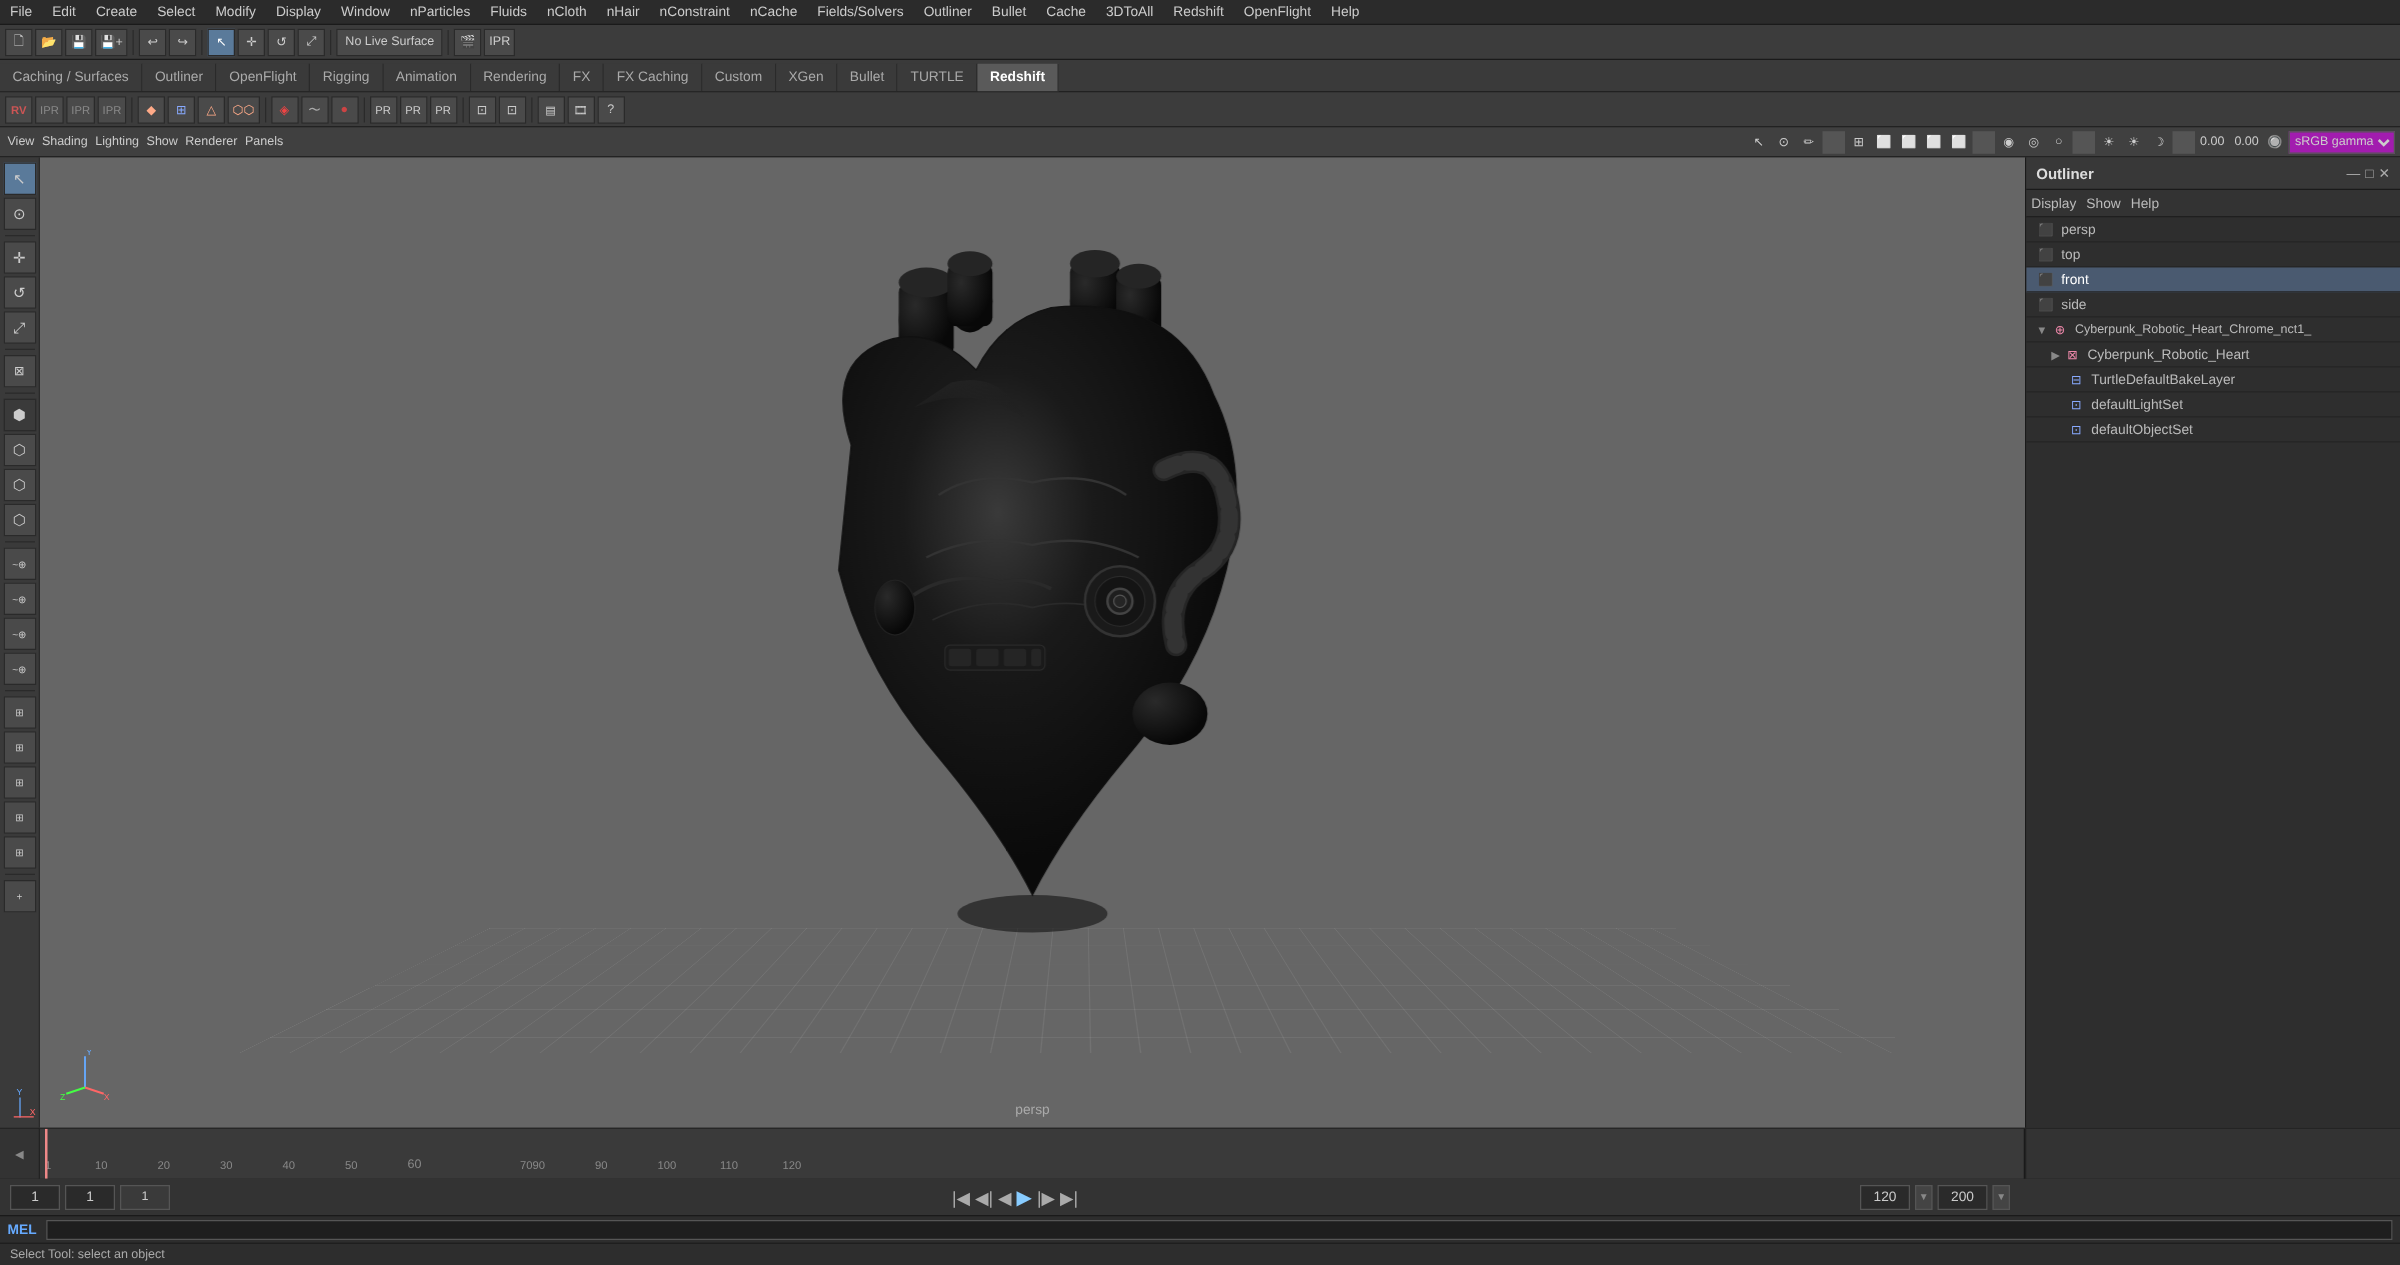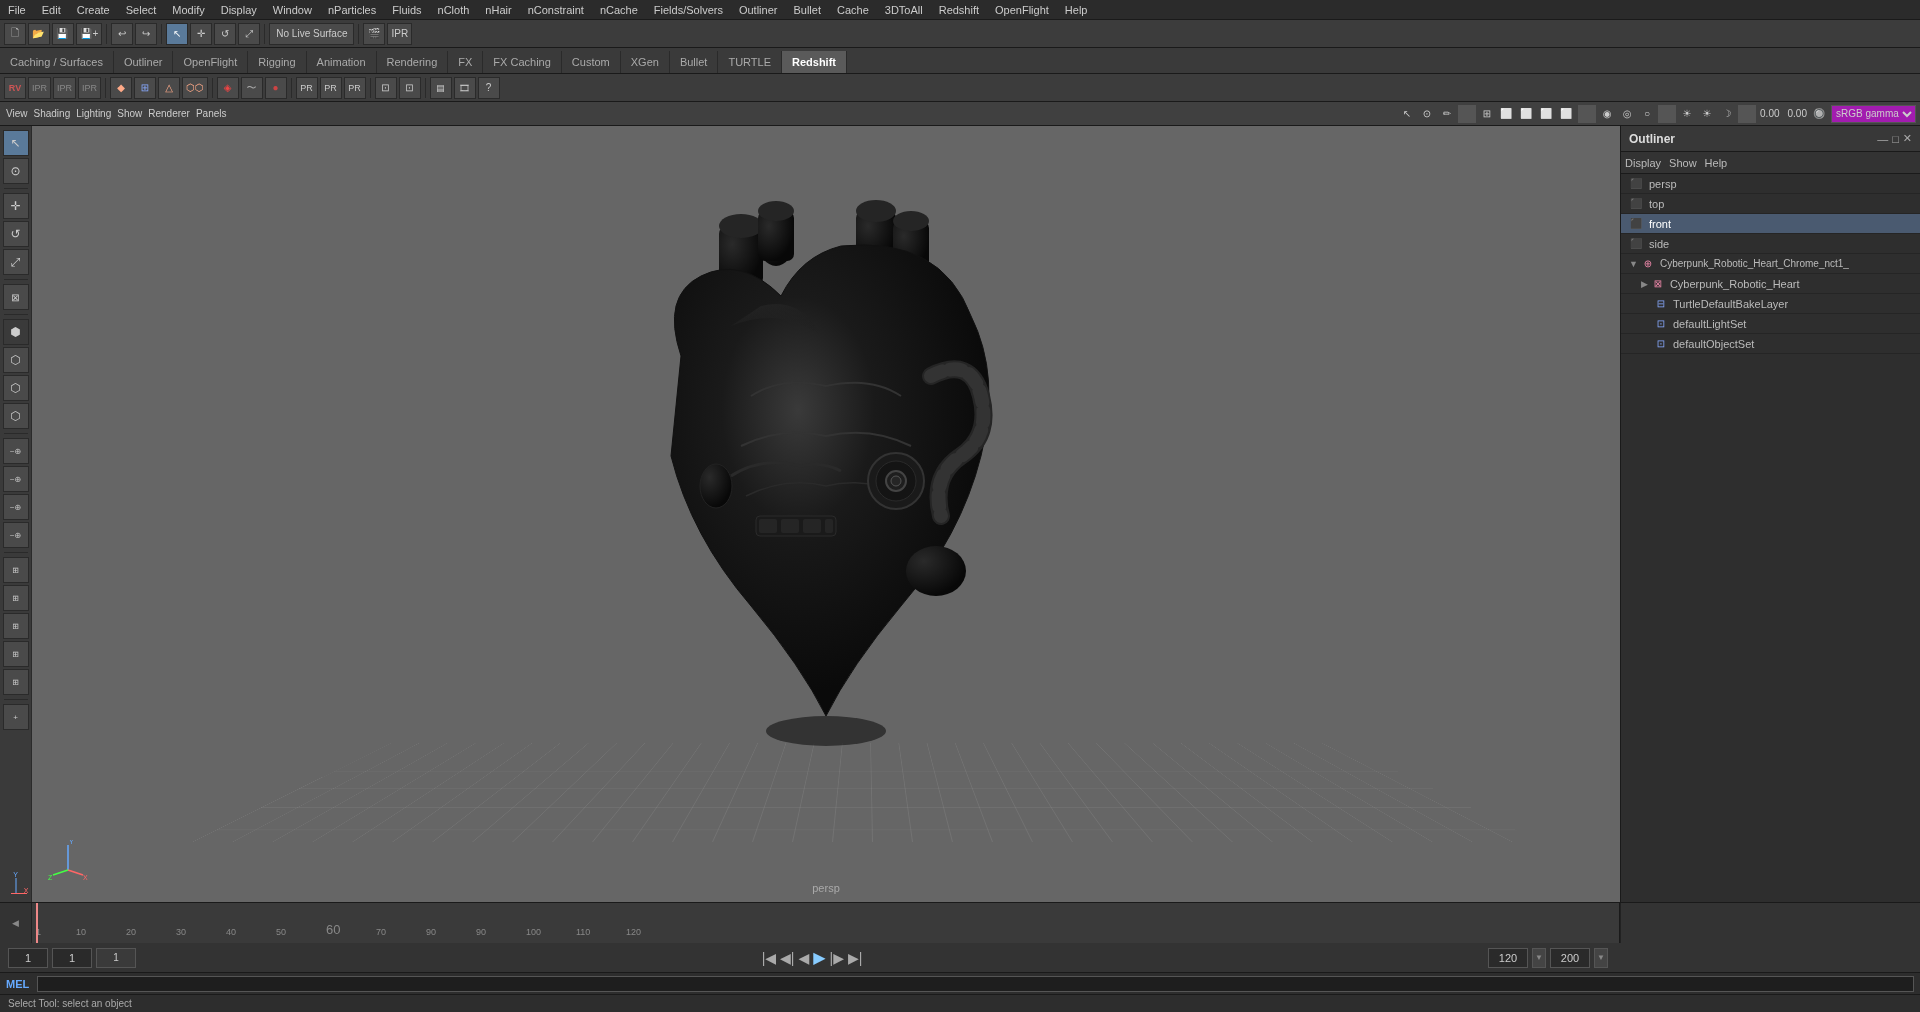--- a/index.html
+++ b/index.html
@@ -503,22 +503,22 @@
   </div>
   <div id="timeline-ruler">
     <div id="timeline-ruler-inner">
       <div style="display:flex; align-items:flex-end; width:100%; padding:0 4px; padding-bottom:4px;">
         <span style="font-size:9px;color:#888;min-width:40px;">1</span>
         <span style="font-size:9px;color:#888;min-width:50px;">10</span>
         <span style="font-size:9px;color:#888;min-width:50px;">20</span>
         <span style="font-size:9px;color:#888;min-width:50px;">30</span>
         <span style="font-size:9px;color:#888;min-width:50px;">40</span>
         <span style="font-size:9px;color:#888;min-width:50px;">50</span>
-        <span style="font-size:13px;color:#888;min-width:50px;">60</span>
-        <span style="font-size:9px;color:#888;min-width:50px;">70</span>
+        <span style="font-size:10px;color:#888;min-width:50px;">60</span>
+        <span style="font-size:9px;color:#888;min-width:50px;text-align:right;">70</span>
         <span style="font-size:9px;color:#888;min-width:50px;">90</span>
         <span style="font-size:9px;color:#888;min-width:50px;">90</span>
         <span style="font-size:9px;color:#888;min-width:50px;">100</span>
         <span style="font-size:9px;color:#888;min-width:50px;">110</span>
         <span style="font-size:9px;color:#888;min-width:50px;">120</span>
       </div>
     </div>
 
     <div style="position:absolute;top:0;left:4px;width:2px;height:100%;background:#e88;"></div>
   </div>

